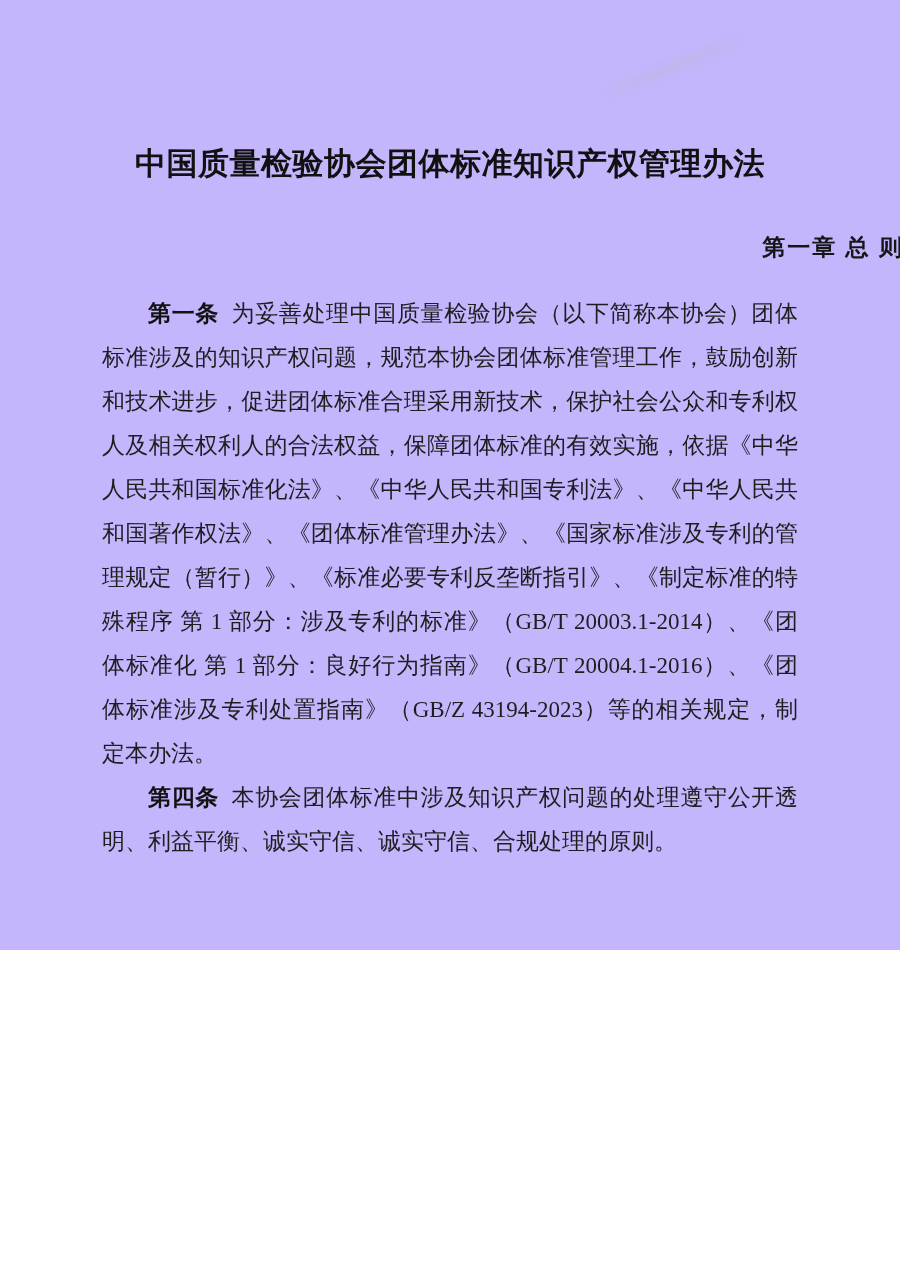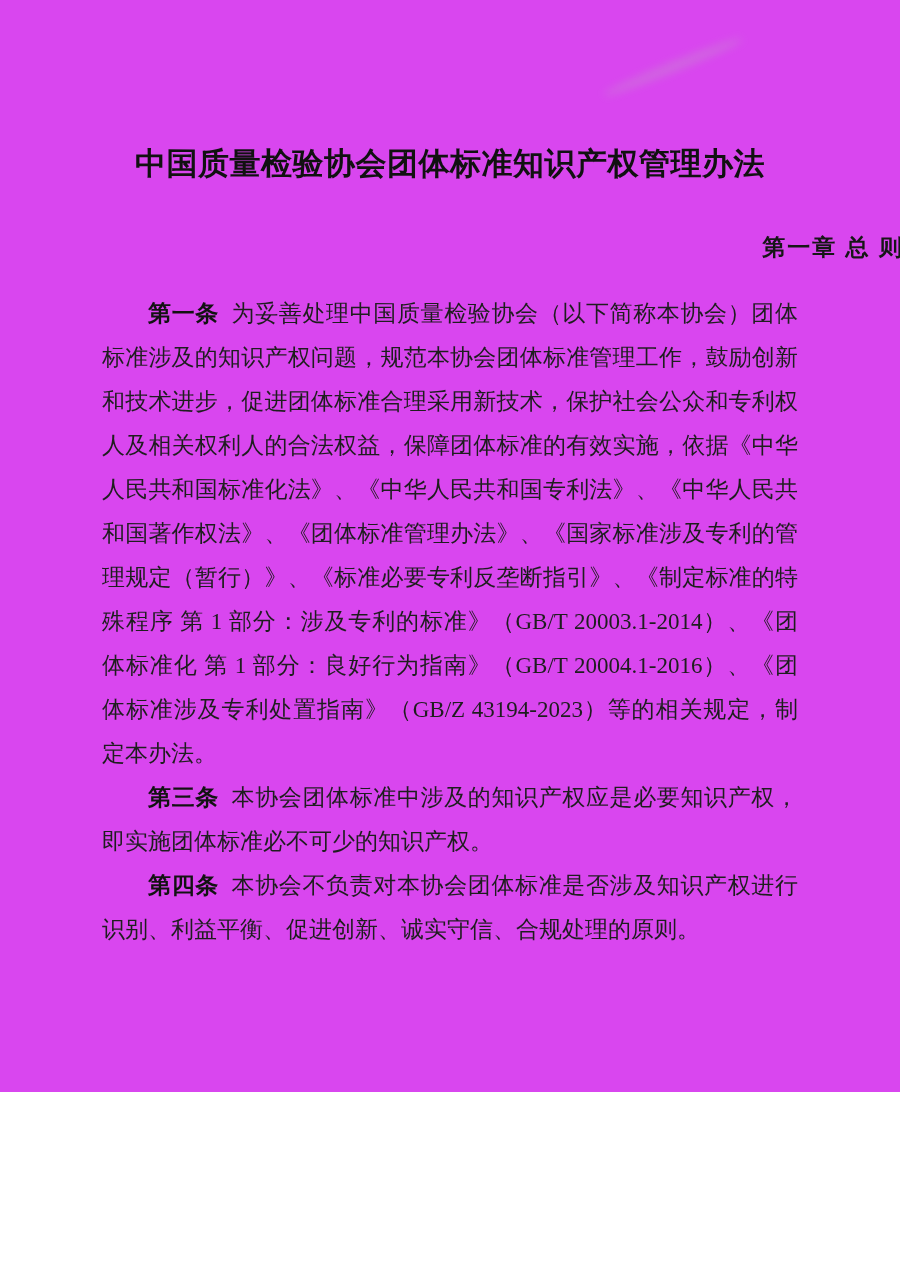--- a/index.html
+++ b/index.html
@@ -3,22 +3,22 @@
 <meta charset="utf-8">
 <style>
   html, body {
     margin: 0;
     padding: 0;
     background: #ffffff;
   }
   .page {
     position: relative;
     width: 900px;
-    height: 1092px;
-    background: #d946ef;
+    height: 950px;
+    background: #c4b5fd;
     overflow: hidden;
     color: #1c1c1c;
     font-family: "Liberation Serif", serif;
   }
   .scan-artifact {
     position: absolute;
     left: 598px;
     top: 62px;
     width: 150px;
     height: 10px;
@@ -95,22 +95,21 @@
 
   <h1 class="doc-title">中国质量检验协会团体标准知识产权管理办法</h1>
 
   <h2 class="chapter-heading">第一章 总 则</h2>
 
   <div class="doc-body">
 
     <p class="para"><span class="article-label">第一条</span><span>为妥善处理中国质量检验协会（以下简称本协会）团体标准涉及的知识产权问题，规范本协会团体标准管理工作，鼓励创新和技术进步，促进团体标准合理采用新技术，保护社会公众和专利权人及相关权利人的合法权益，保障团体标准的有效实施，依据《中华人民共和国标准化法》、《中华人民共和国专利法》、《中华人民共和国著作权法》、《团体标准管理办法》、《国家标准涉及专利的管理规定（暂行）》、《标准必要专利反垄断指引》、《制定标准的特殊程序 第 1 部分：涉及专利的标准》（GB/T 20003.1-2014）、《团体标准化 第 1 部分：良好行为指南》（GB/T 20004.1-2016）、《团体标准涉及专利处置指南》（GB/Z 43194-2023）等的相关规定，制定本办法。</span></p>
 
 
-    <p class="para"><span class="article-label">第三条</span><span>本协会团体标准中涉及的知识产权应是必要知识产权，即实施团体标准必不可少的知识产权。</span></p>
 
-    <p class="para"><span class="article-label">第四条</span><span>本协会不负责对本协会团体标准是否涉及知识产权进行识别、利益平衡、促进创新、诚实守信、合规处理的原则。</span></p>
+    <p class="para"><span class="article-label">第四条</span><span>本协会团体标准中涉及知识产权问题的处理遵守公开透明、利益平衡、诚实守信、诚实守信、合规处理的原则。</span></p>
 
 
   </div>
 
   <div class="page-number">- 2 -</div>
 
 </div>
 
 </body></html>

